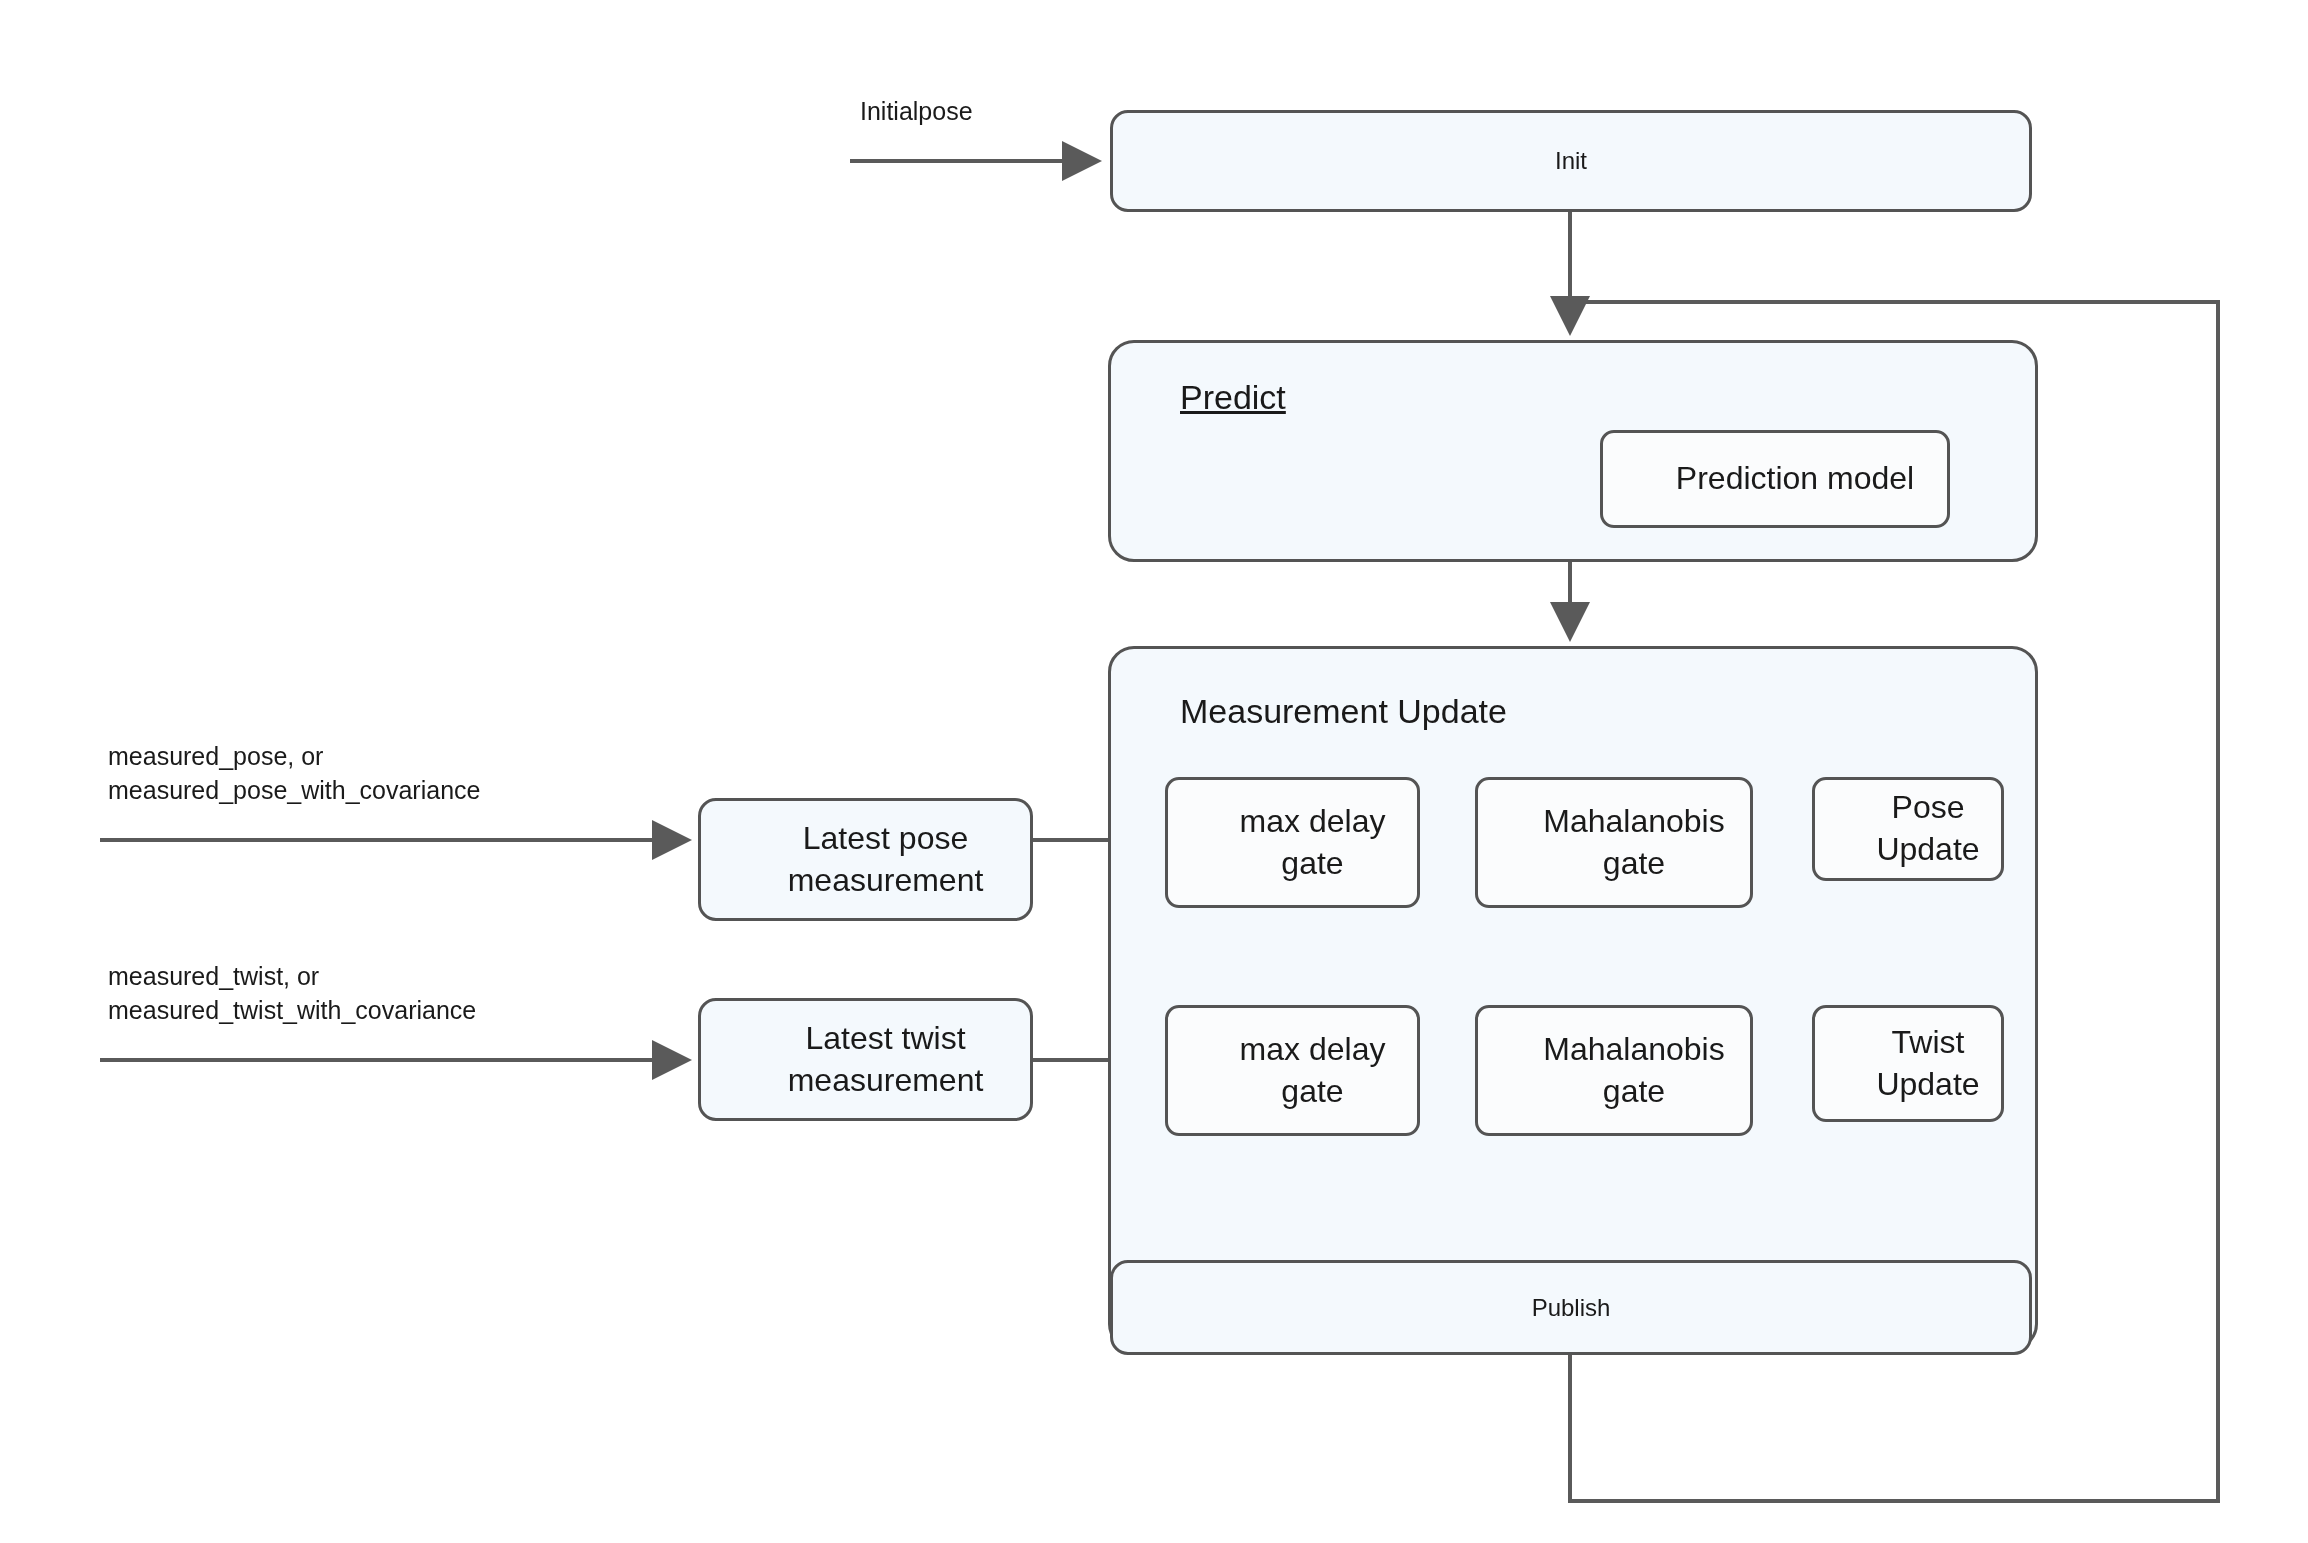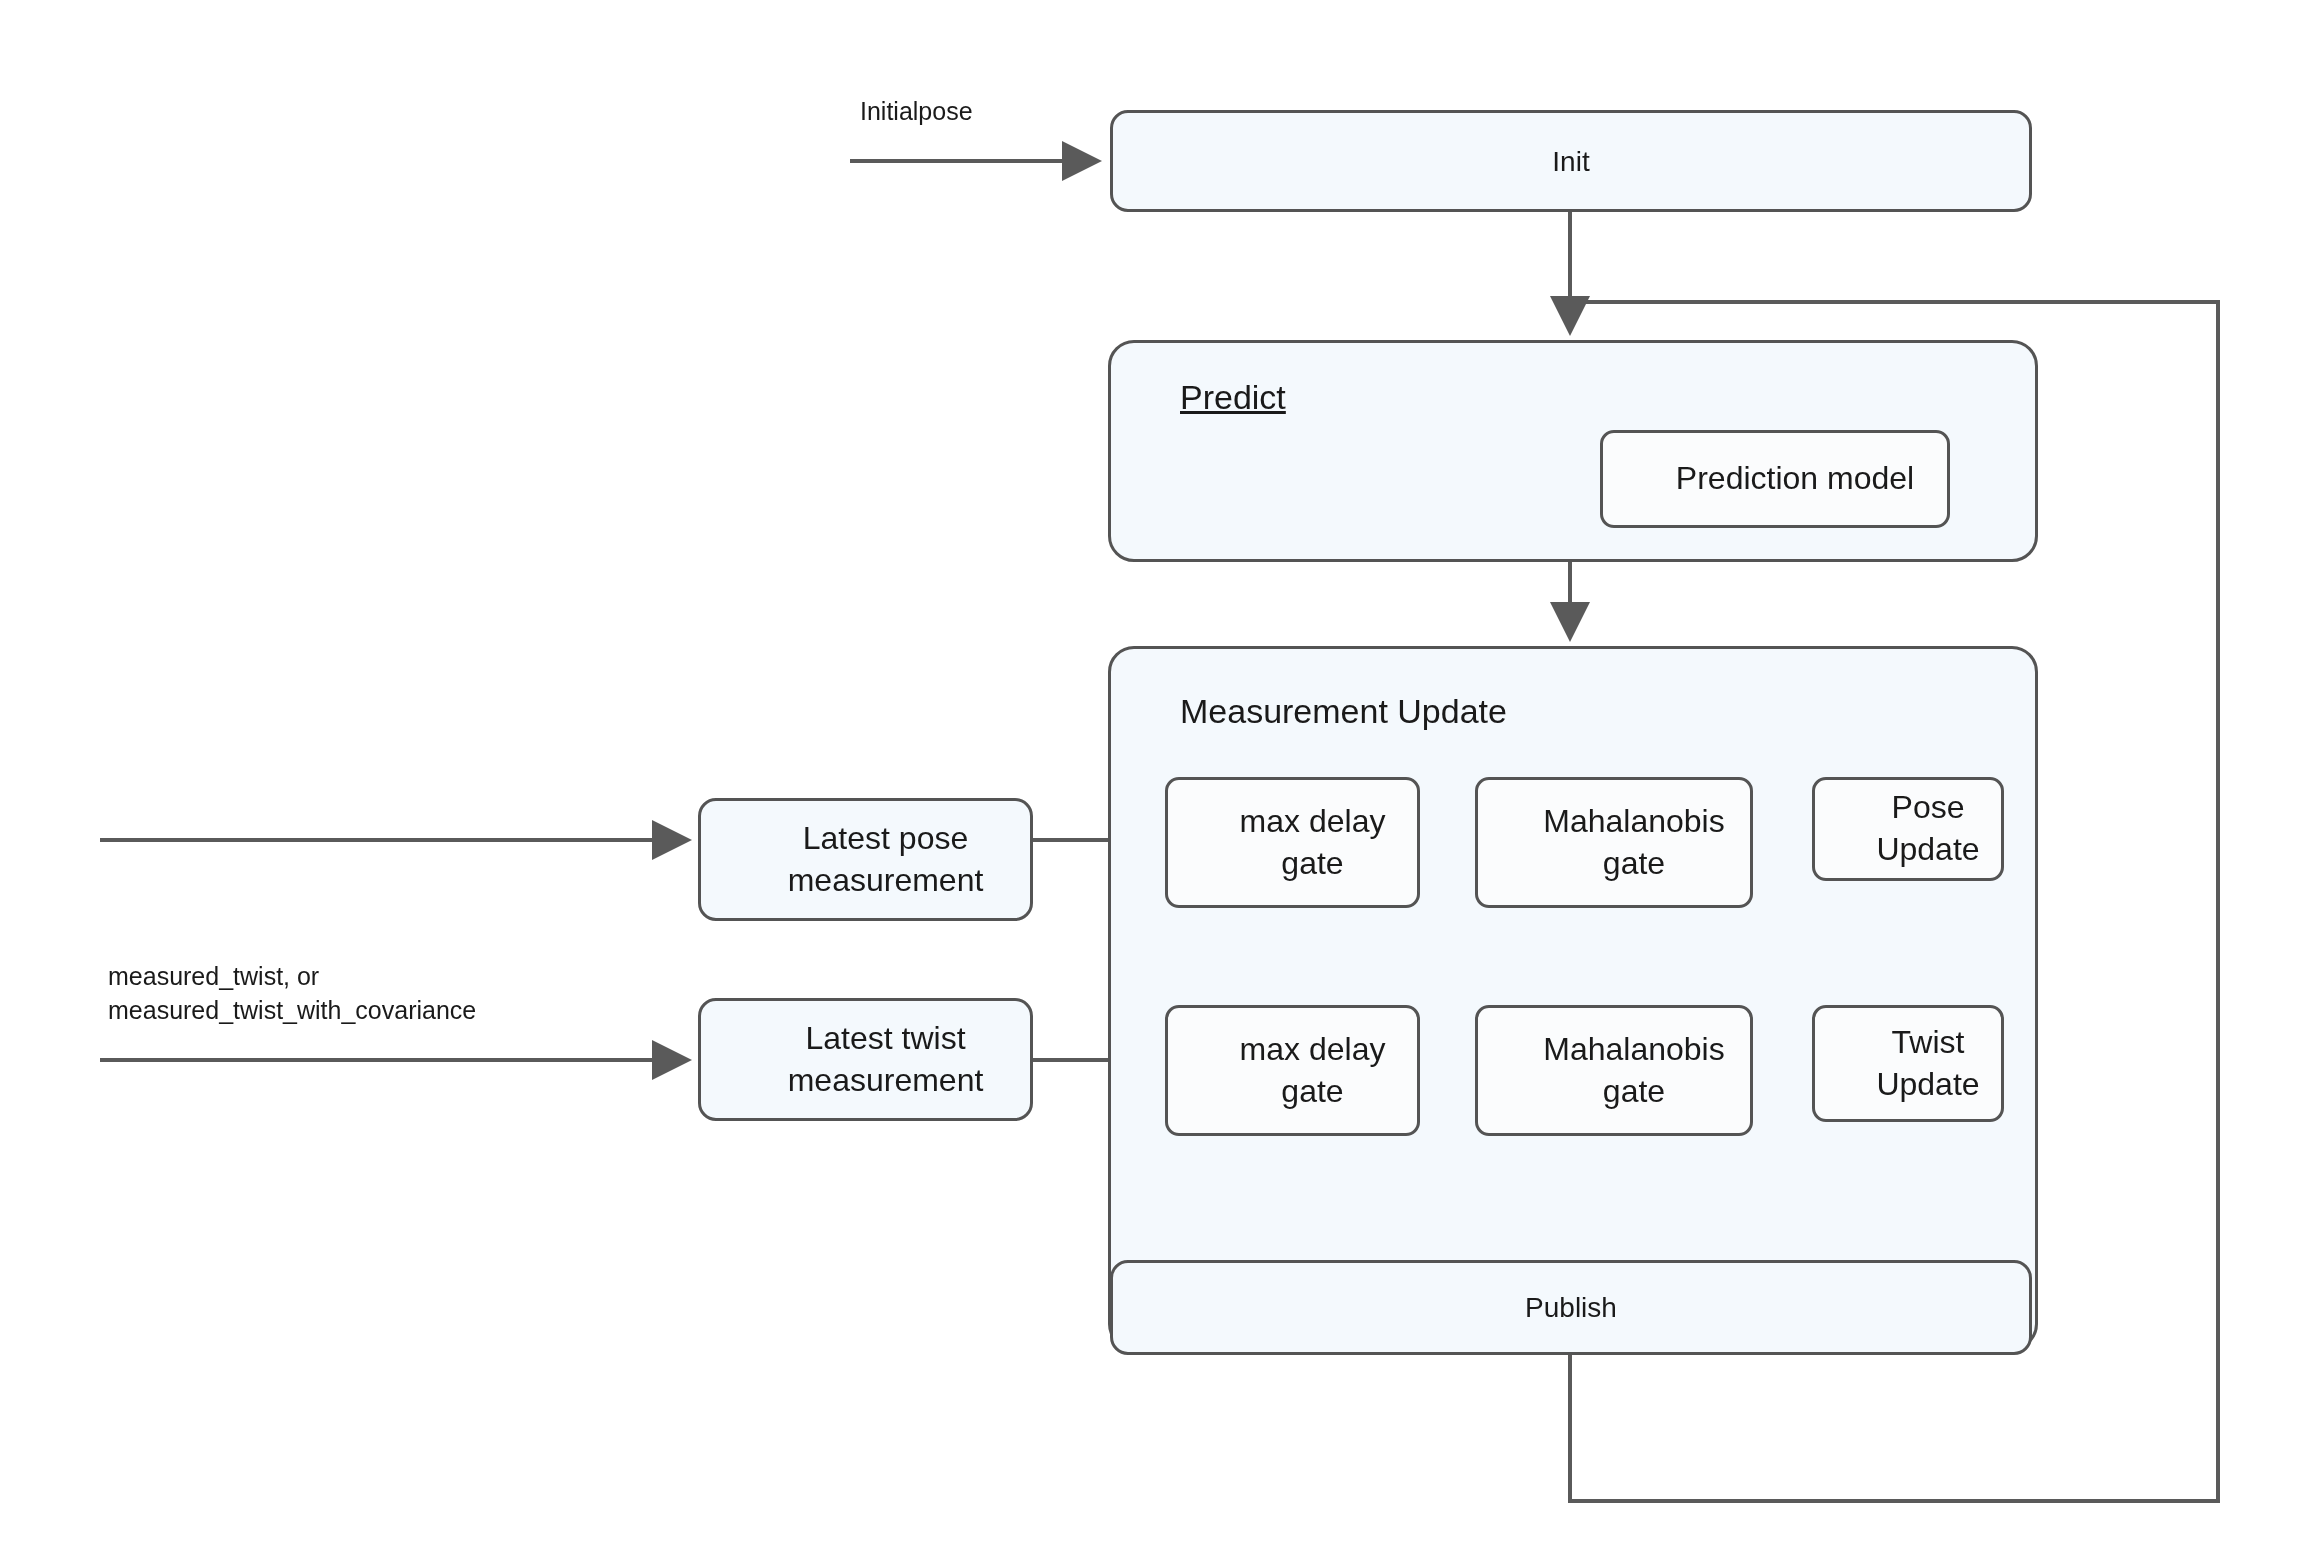--- a/index.html
+++ b/index.html
@@ -2,21 +2,21 @@
 <html><head>
 <meta charset="utf-8">
 <style>
   html,body{margin:0;padding:0;background:#ffffff;}
   #stage{position:relative;width:2308px;height:1543px;background:#ffffff;
          font-family:"Liberation Sans", sans-serif; color:#1a1a1a; overflow:hidden;}
   .node{position:absolute;box-sizing:border-box;background:#f4f9fd;
         border:3px solid #545454;border-radius:18px;
         display:flex;align-items:center;justify-content:center;text-align:center;}
   .node.plain{background:#fbfcfd;border-width:3px;border-radius:14px;}
-  .label-lg{font-size:28px;line-height:1.25;}
+  .label-lg{font-size:24px;line-height:1.25;}
   .label-md{font-size:32px;line-height:1.3;padding-left:40px;}
   .group{position:absolute;box-sizing:border-box;background:#f4f9fd;
          border:3px solid #545454;border-radius:26px;}
   .group-title{position:absolute;font-size:34px;color:#1a1a1a;white-space:nowrap;}
   .edge-text{position:absolute;font-size:25px;line-height:1.35;color:#1a1a1a;white-space:pre-line;}
   svg.wires{position:absolute;left:0;top:0;width:2308px;height:1543px;overflow:visible;}
   .wire{stroke:#5a5a5a;stroke-width:4;fill:none;}
 </style>
 </head>
 <body>
@@ -50,20 +50,22 @@
     <path class="wire" marker-end="url(#ah)" d="M 100 1060 L 688 1060"></path>
 
     <path class="wire" marker-end="url(#ah)" d="M 1033 1060 L 1155 1060"></path>
 
     <path class="wire" marker-end="url(#ah)" d="M 1420 1060 L 1466 1060"></path>
     <path class="wire" marker-end="url(#ah)" d="M 1753 1060 L 1803 1060"></path>
   </svg>
 
   <div class="edge-text" style="left:860px;top:95px;">Initialpose</div>
 
+  <div class="edge-text" style="left: 108px; top: 740px; white-space: pre-line;">measured_pose, or
+measured_pose_with_covariance</div>
 
   <div class="edge-text" style="left: 108px; top: 960px; white-space: pre-line;">measured_twist, or
 measured_twist_with_covariance</div>
 
   <div class="node label-lg" style="left:1110px;top:110px;width:922px;height:102px;">Init</div>
 
   <div class="group" style="left:1108px;top:340px;width:930px;height:222px;"></div>
   <div class="group-title" style="left:1180px;top:378px;text-decoration:underline;">Predict</div>
   <div class="node plain label-md" style="left:1600px;top:430px;width:350px;height:98px;">Prediction model</div>
 

